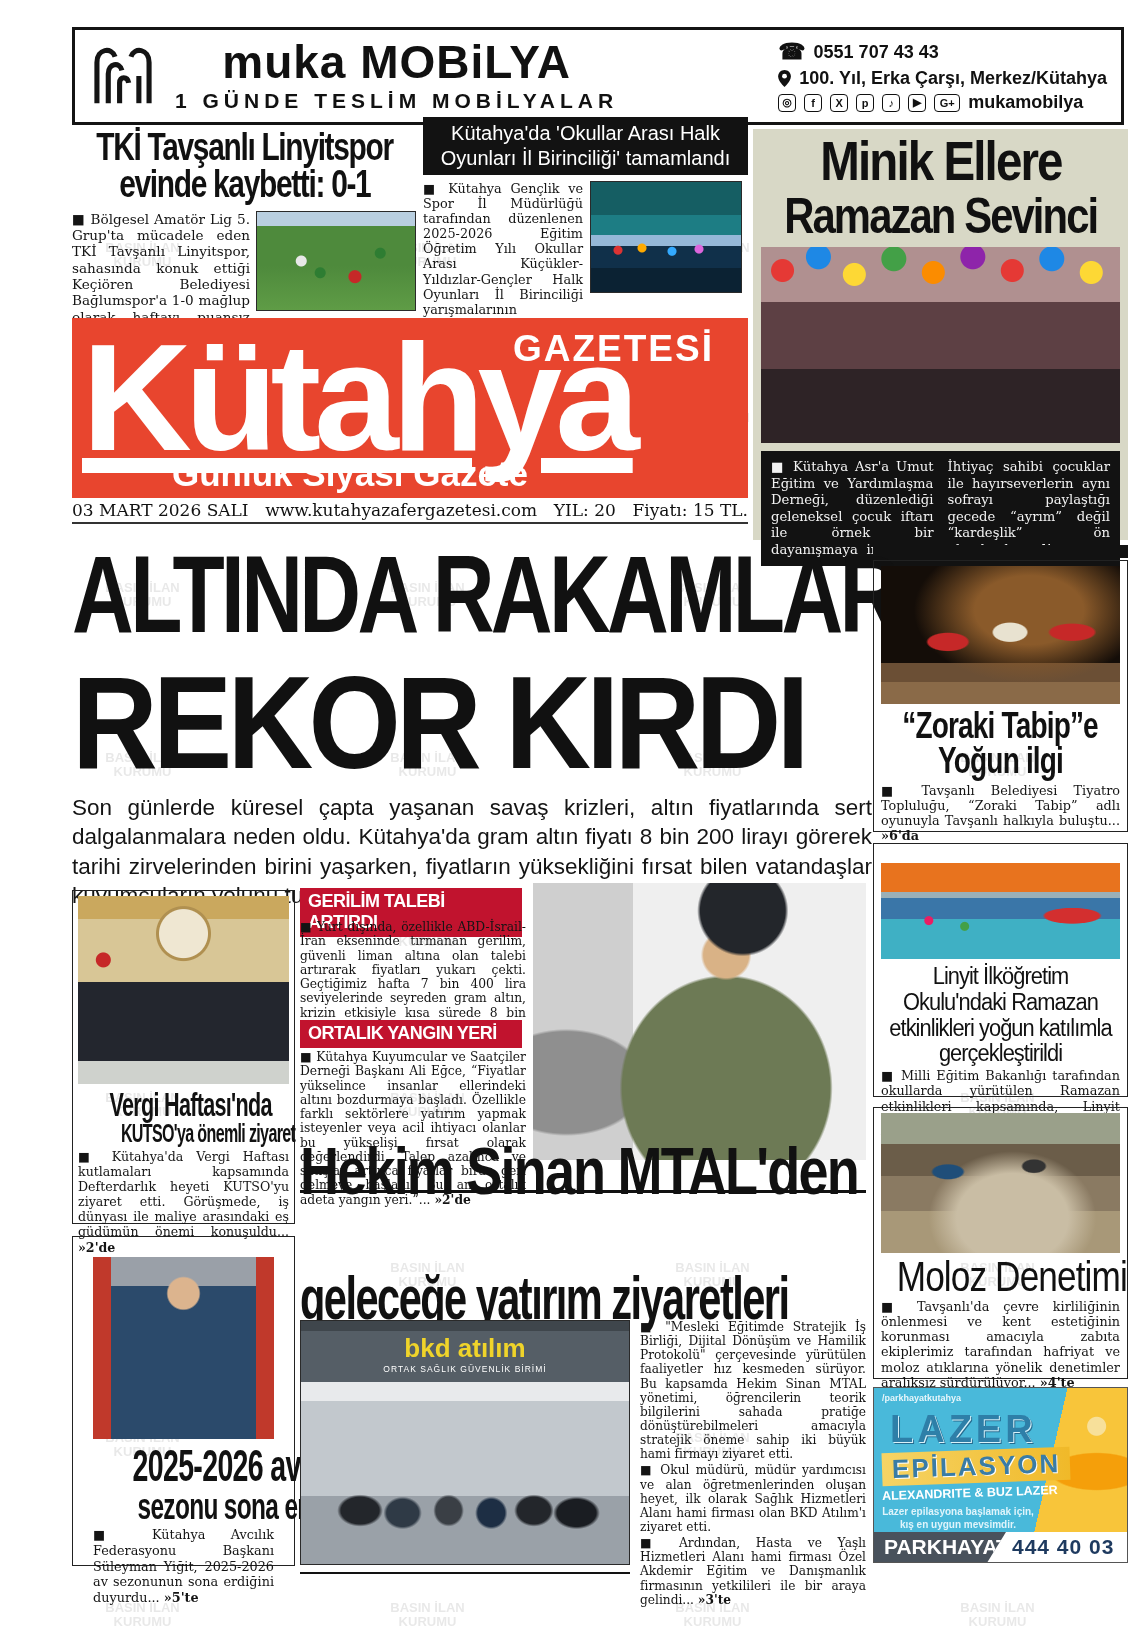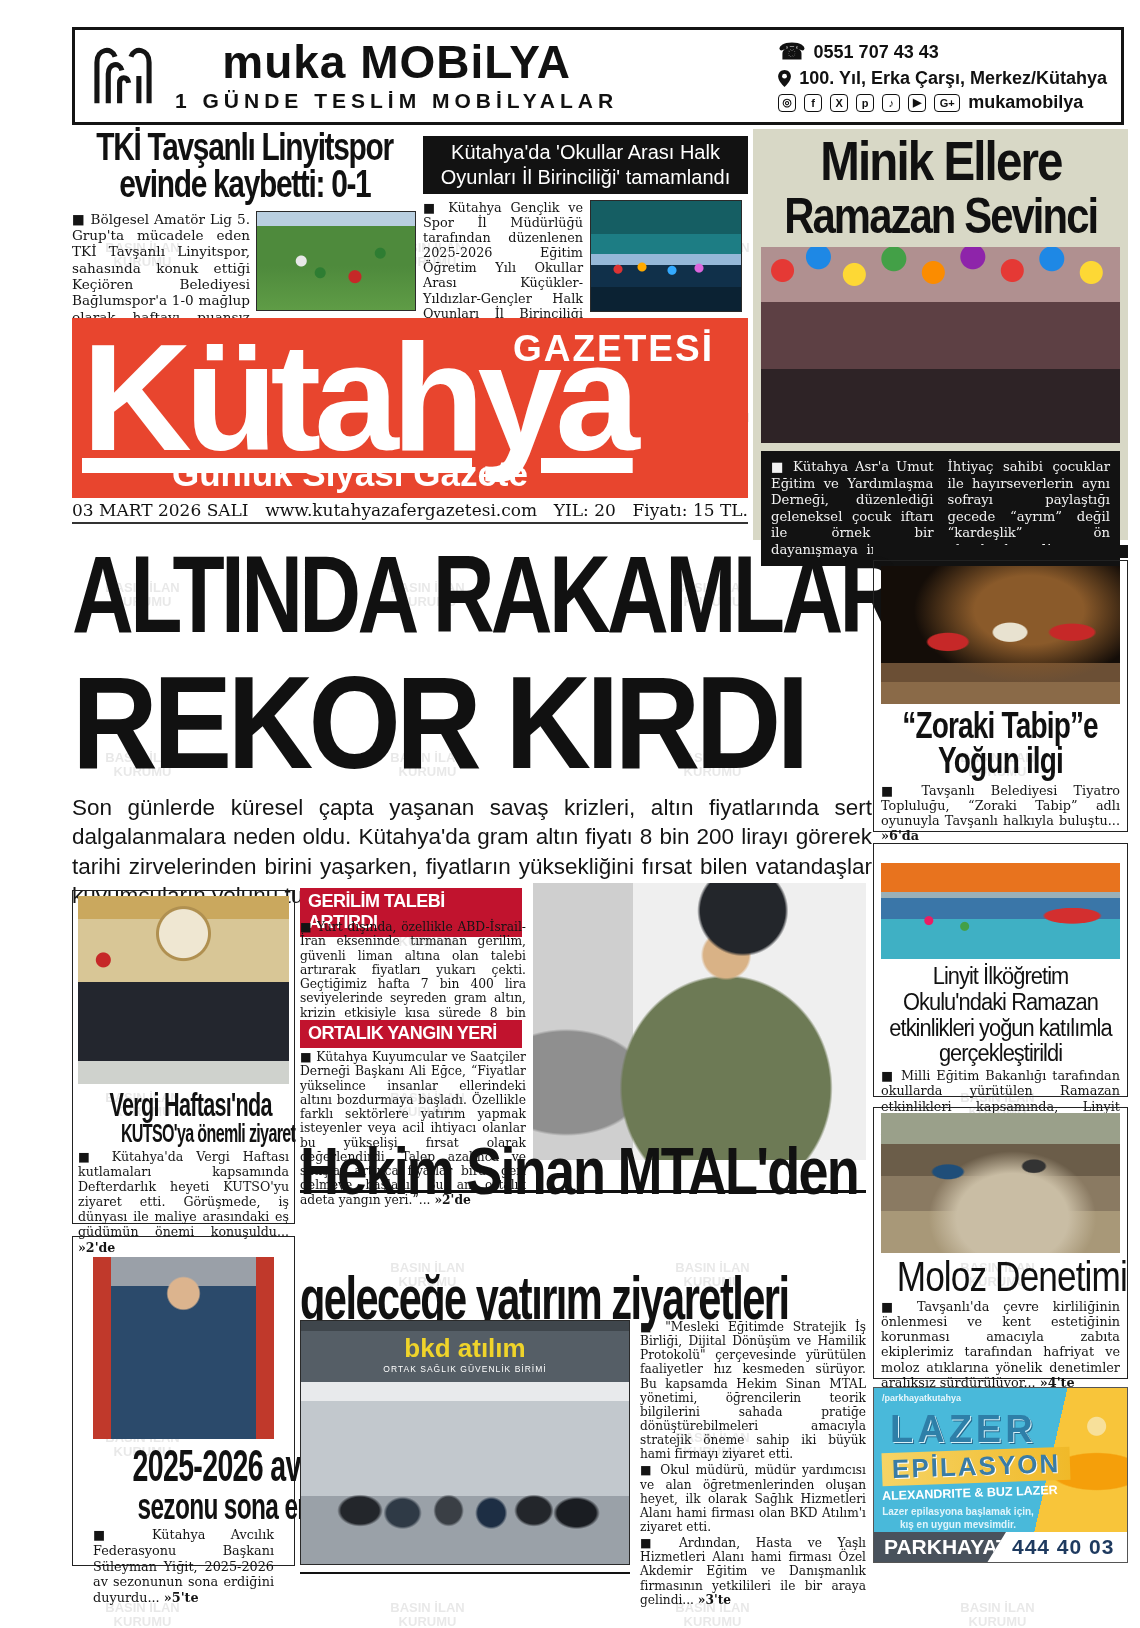--- a/index.html
+++ b/index.html
@@ -171,21 +171,21 @@
       </div>
       <div class="photo" data-name="tki-football-photo" style="width:160px;height:100px;background:
         radial-gradient(circle at 28% 50%, #e8e8e8 0 5px, transparent 6px),
         radial-gradient(circle at 40% 62%, #2e7d32 0 5px, transparent 6px),
         radial-gradient(circle at 62% 66%, #c62828 0 6px, transparent 7px),
         radial-gradient(circle at 78% 42%, #2e7d32 0 5px, transparent 6px),
         linear-gradient(180deg,#b9cfe0 0 14%,#4e8a3c 14% 55%,#5f9c46 100%);"></div>
     </div>
   </div>
 
-  <div class="abs z" data-name="article-okullar" style="left:395px;top:136px;width:325px;">
+  <div class="abs z" data-name="article-okullar" style="left:395px;top:117px;width:325px;">
     <div data-name="okullar-headline-box" style="background:#121212;color:#fff;
          font-family:'Liberation Sans',sans-serif;font-size:20px;line-height:1.25;text-align:center;padding:4px 6px;">
       <span data-name="okullar-headline">Kütahya'da 'Okullar Arası Halk Oyunları İl Birinciliği' tamamlandı</span>
     </div>
     <div style="display:flex;gap:7px;margin-top:6px;">
       <div class="body" style="width:160px;font-size:12.8px;line-height:1.18;" data-name="okullar-body">
         <span>■ Kütahya Gençlik ve Spor İl Müdürlüğü tarafından düzenlenen 2025-2026 Eğitim Öğretim Yılı Okullar Arası Küçükler- Yıldızlar-Gençler Halk Oyunları İl Birinciliği yarışmalarının tamamlandığı açıklandı...</span>
         <b class="ref" data-name="okullar-page-ref">»8'de</b>
       </div>
       <div class="photo" data-name="okullar-sportshall-photo" style="width:152px;height:112px;background:

